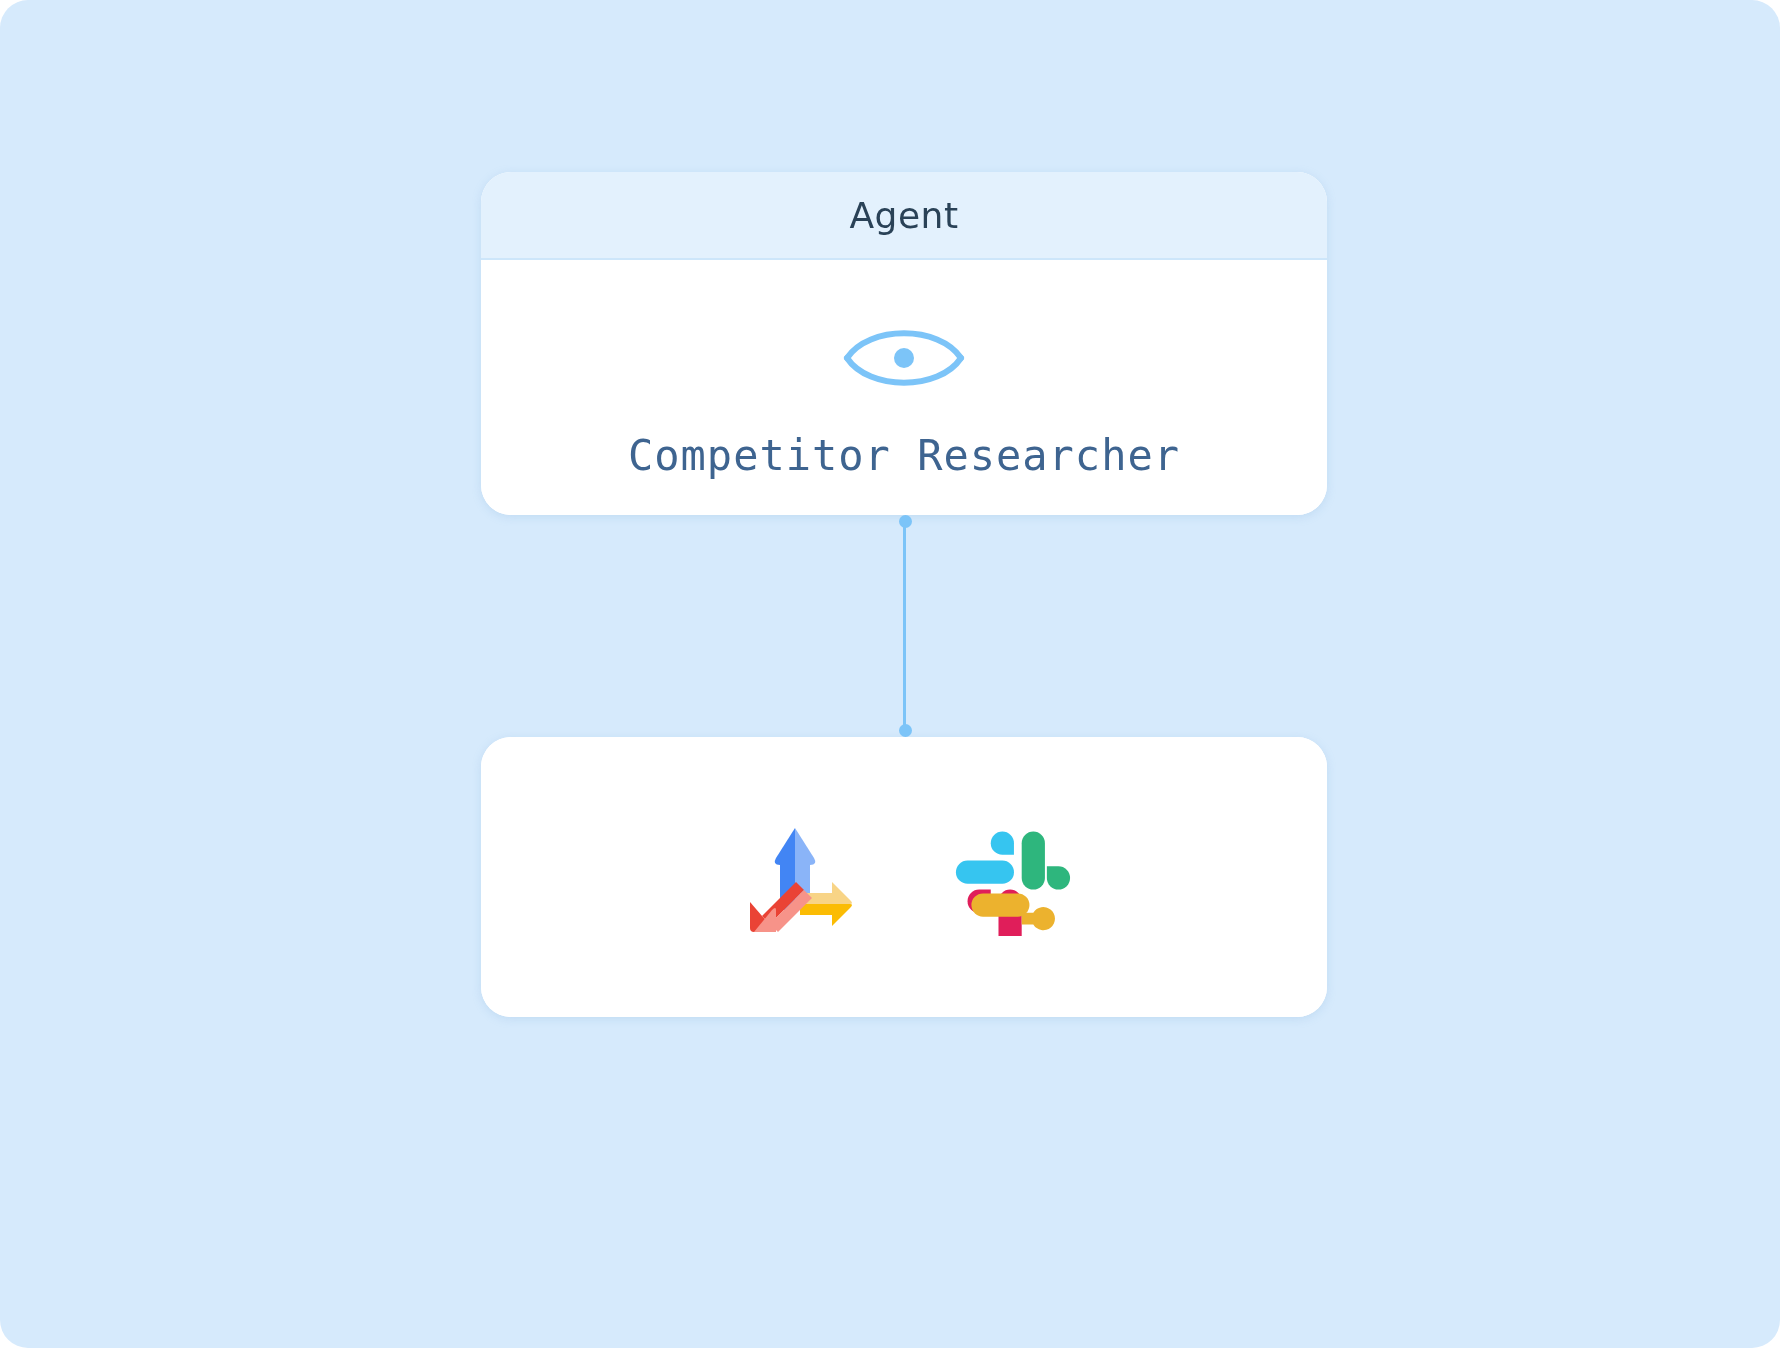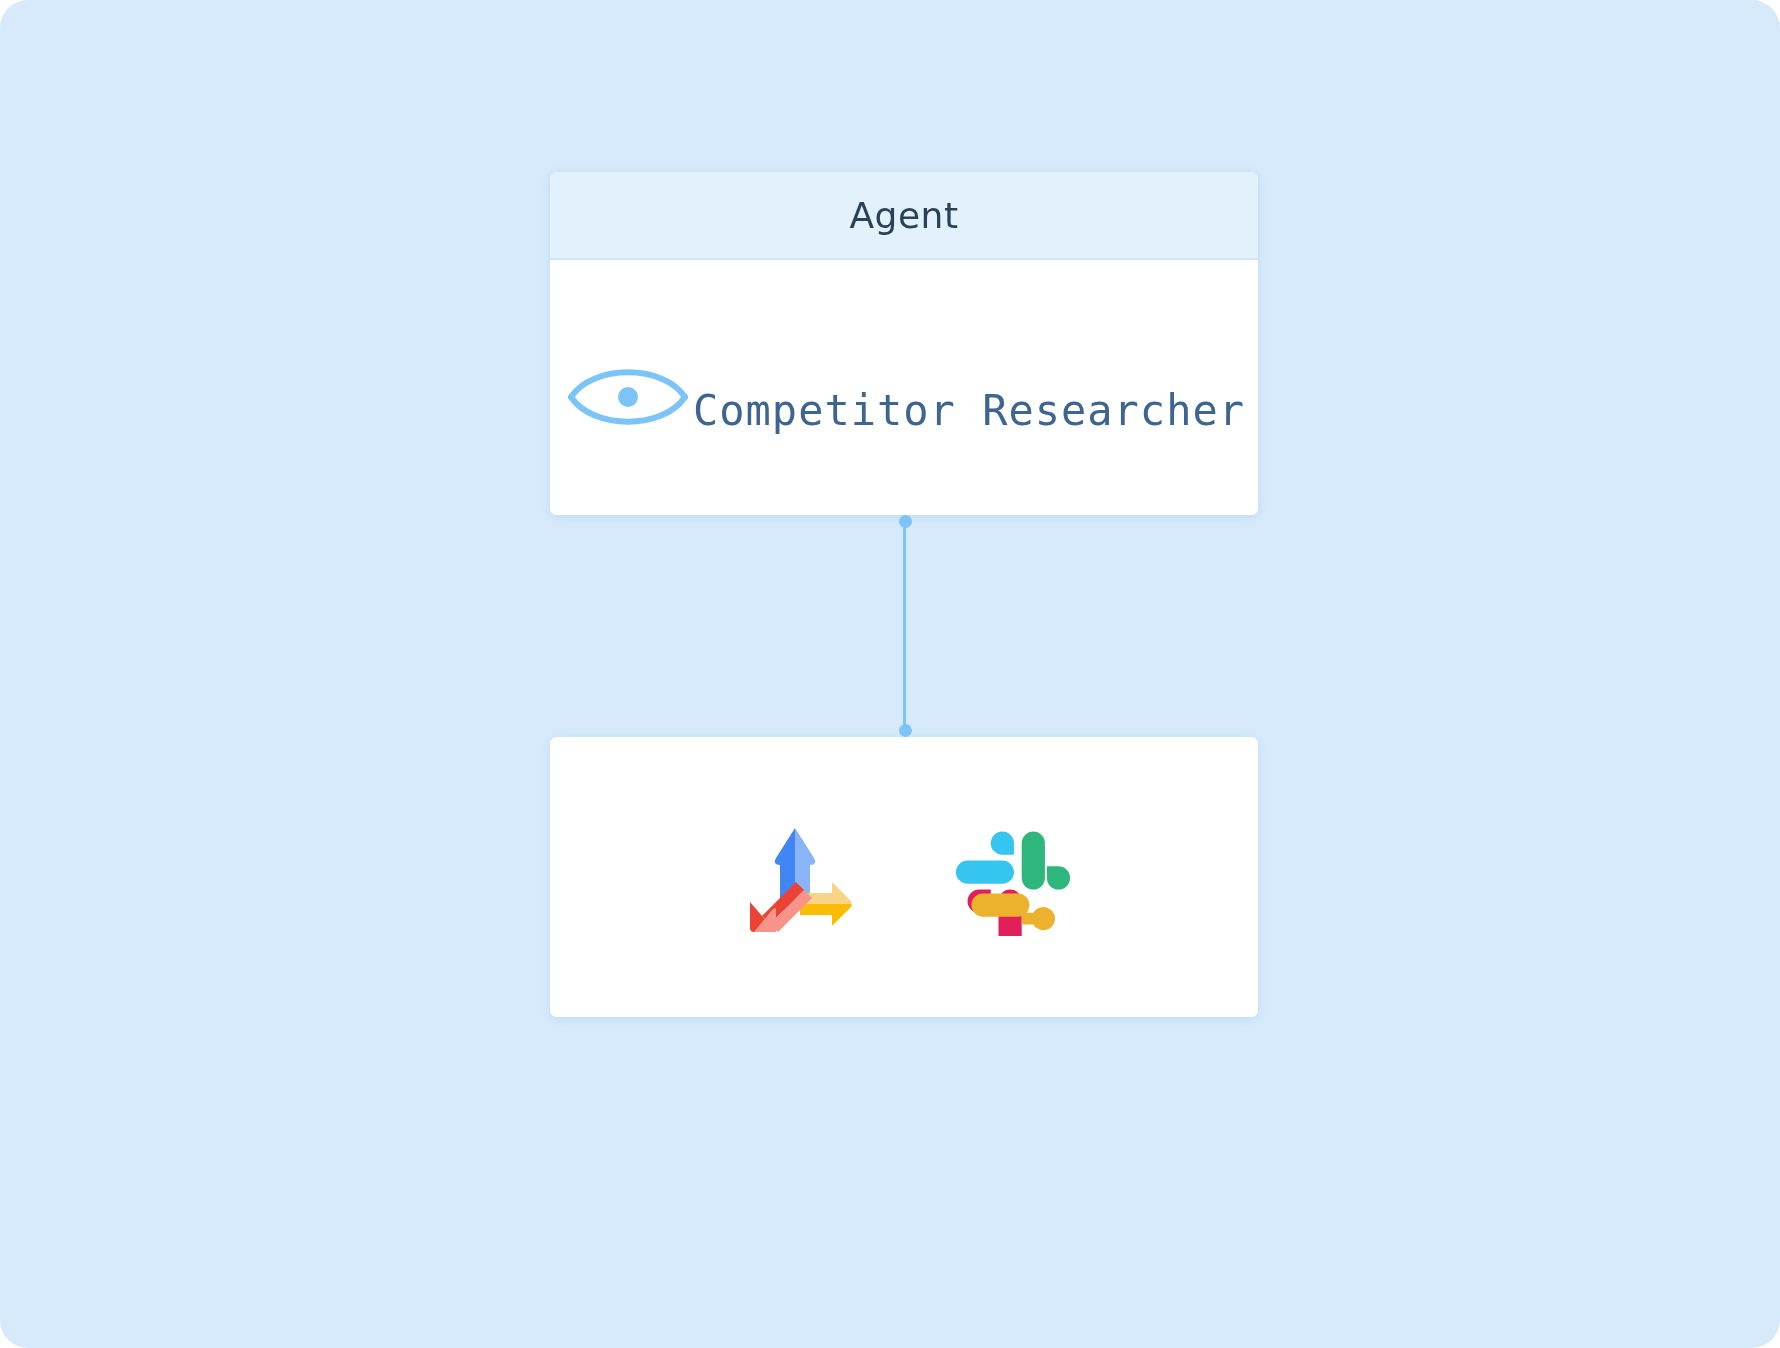--- a/index.html
+++ b/index.html
@@ -25,23 +25,23 @@
   .flow {
     position: absolute;
     left: 481px;
     top: 172px;
     width: 846px;
     display: flex;
     flex-direction: column;
     align-items: center;
   }
   .card {
-    width: 708px;
+    width: 846px;
     background: #ffffff;
-    border-radius: 7px;
+    border-radius: 30px;
     box-shadow: 0 2px 10px rgba(120, 170, 215, 0.22);
     overflow: hidden;
   }
   .card-header {
     background: #e3f1fd;
     border-bottom: 2px solid #cde6fa;
     height: 86px;
     display: flex;
     align-items: center;
     justify-content: center;
@@ -49,20 +49,21 @@
   .card-header-title {
     font-family: "DejaVu Sans", sans-serif;
     font-size: 36px;
     font-weight: 400;
     color: #2a4257;
     letter-spacing: 0.5px;
   }
   .card-body {
     background: #ffffff;
     display: flex;
+    flex-direction: column;
     align-items: center;
     justify-content: center;
   }
   .agent-body {
     height: 255px;
     padding-top: 18px;
     box-sizing: border-box;
   }
   .agent-icon {
     width: 130px;

